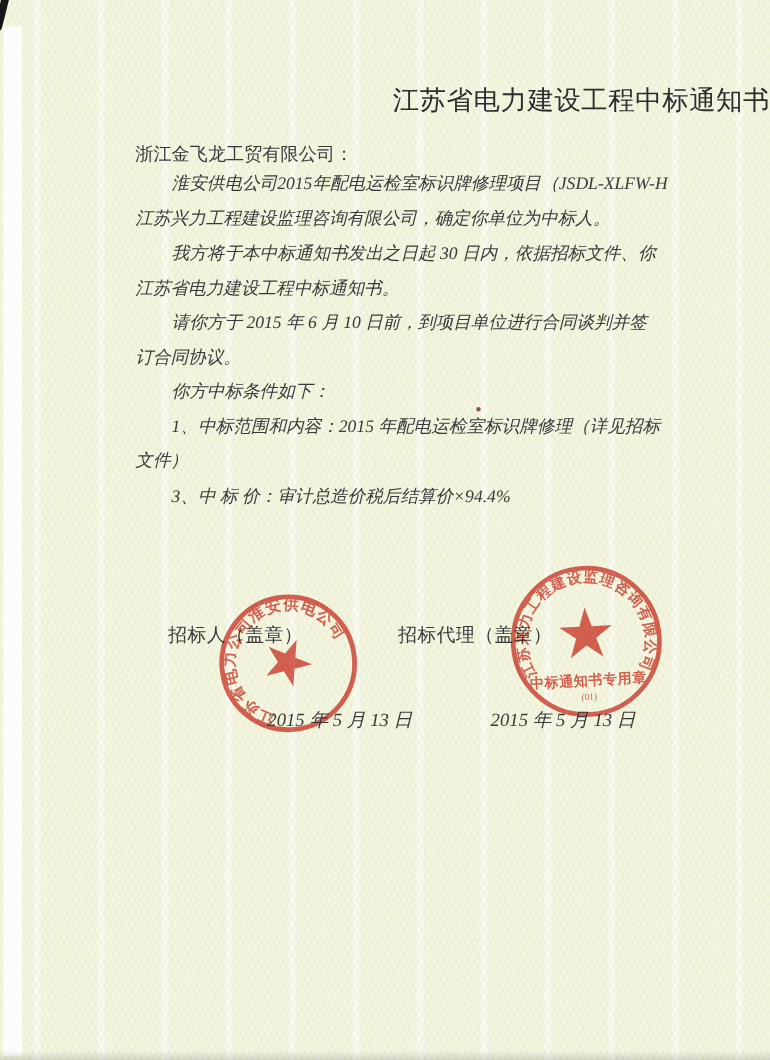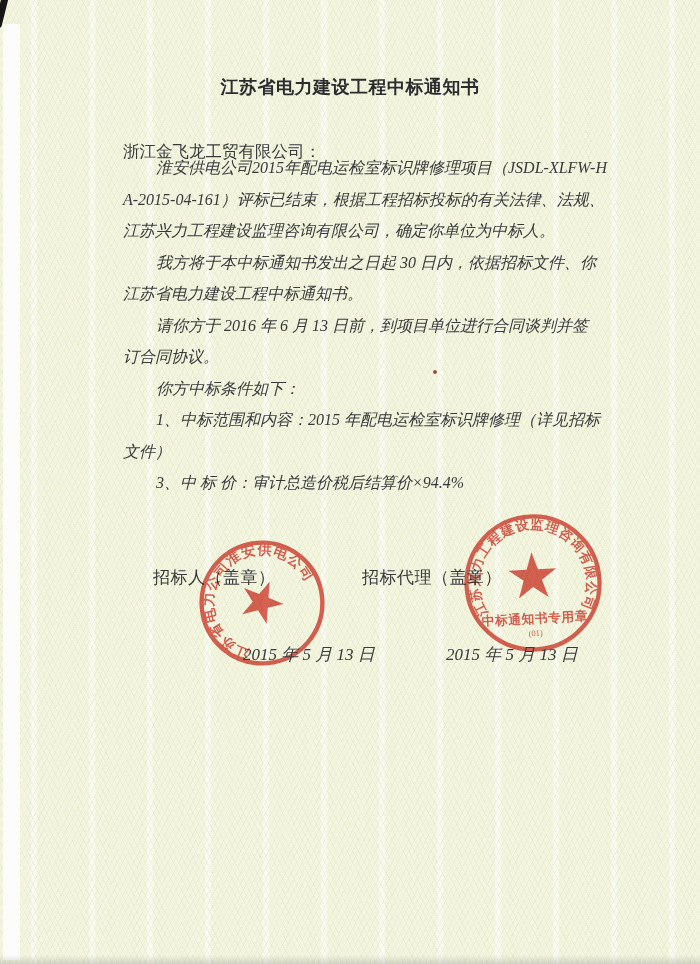--- a/index.html
+++ b/index.html
@@ -10,25 +10,25 @@
     background-color:#f3f5e1;
     background-image:
       repeating-linear-gradient(63deg, rgba(210,222,160,.20) 0 1px, rgba(255,255,255,0) 1px 5px),
       repeating-linear-gradient(-63deg, rgba(210,222,160,.20) 0 1px, rgba(255,255,255,0) 1px 5px),
       repeating-linear-gradient(90deg, rgba(255,255,255,0) 0 30px, rgba(255,255,255,.55) 32px 36px, rgba(255,255,255,0) 38px 58px);
   }
   .edge-strip{position:absolute;left:3px;top:24px;bottom:4px;width:17px;background:#fcfcfa;filter:blur(.6px);}
   .corner-mark{position:absolute;left:-2px;top:-4px;width:7px;height:32px;background:#161616;border-radius:3px;transform:rotate(14deg);}
   .bottom-edge{position:absolute;left:0;right:0;bottom:0;height:9px;background:linear-gradient(to bottom, rgba(0,0,0,0), rgba(125,125,120,.28));}
   .title{
-    position:absolute;left:0;right:0;top:75px;margin:0;text-align:center;
-    font-size:18px;font-weight:bold;letter-spacing:.5px;color:#2c2c2e;
+    position:absolute;left:0;right:0;top:75px;margin:0;text-align:right;
+    font-size:24px;font-weight:normal;letter-spacing:.5px;color:#2c2c2e;
     font-family:"Liberation Sans","DejaVu Sans",sans-serif;
   }
-  .addressee{position:absolute;left:123px;top:129px;font-size:16.5px;margin-top:12px;}
+  .addressee{position:absolute;left:123px;top:129px;font-size:16.5px;}
   .body-block{position:absolute;left:123px;top:152px;width:457px;font-size:16px;}
   .line{height:31.5px;line-height:31.5px;white-space:nowrap;font-style:italic;}
   .line.indent{padding-left:33px;}
   .line.fill{text-align:justify;text-align-last:justify;}
   .sig{position:absolute;top:566px;font-size:17px;letter-spacing:.5px;}
   .sig-left{left:153px;}
   .sig-right{left:362px;}
   .date{position:absolute;top:643px;font-size:17px;font-style:italic;}
   .date-left{left:243px;}
   .date-right{left:446px;}
@@ -48,25 +48,24 @@
 <div class="page">
   <div class="edge-strip"></div>
   <div class="corner-mark"></div>
 
   <h1 class="title">江苏省电力建设工程中标通知书</h1>
 
   <div class="addressee">浙江金飞龙工贸有限公司：</div>
 
   <div class="body-block">
     <div class="line indent fill">淮安供电公司2015年配电运检室标识牌修理项目（JSDL-XLFW-H</div>
-    <div class="line fill">A-2015-04-161）评标已结束，根据工程招标投标的有关法律、法规、</div>
     <div class="line">江苏兴力工程建设监理咨询有限公司，确定你单位为中标人。</div>
     <div class="line indent fill">我方将于本中标通知书发出之日起 30 日内，依据招标文件、你</div>
     <div class="line">江苏省电力建设工程中标通知书。</div>
-    <div class="line indent fill">请你方于 2016 年 6 月 13 日前，到项目单位进行合同谈判并签</div>
+    <div class="line indent fill">请你方于 2015 年 6 月 10 日前，到项目单位进行合同谈判并签</div>
     <div class="line">订合同协议。</div>
     <div class="line indent">你方中标条件如下：</div>
     <div class="line indent fill">1、中标范围和内容：2015 年配电运检室标识牌修理（详见招标</div>
     <div class="line">文件）</div>
     <div class="line indent">3、中 标 价：审计总造价税后结算价×94.4%</div>
   </div>
 
   <div class="sig sig-left">招标人（盖章）</div>
   <div class="sig sig-right">招标代理（盖章）</div>
 

